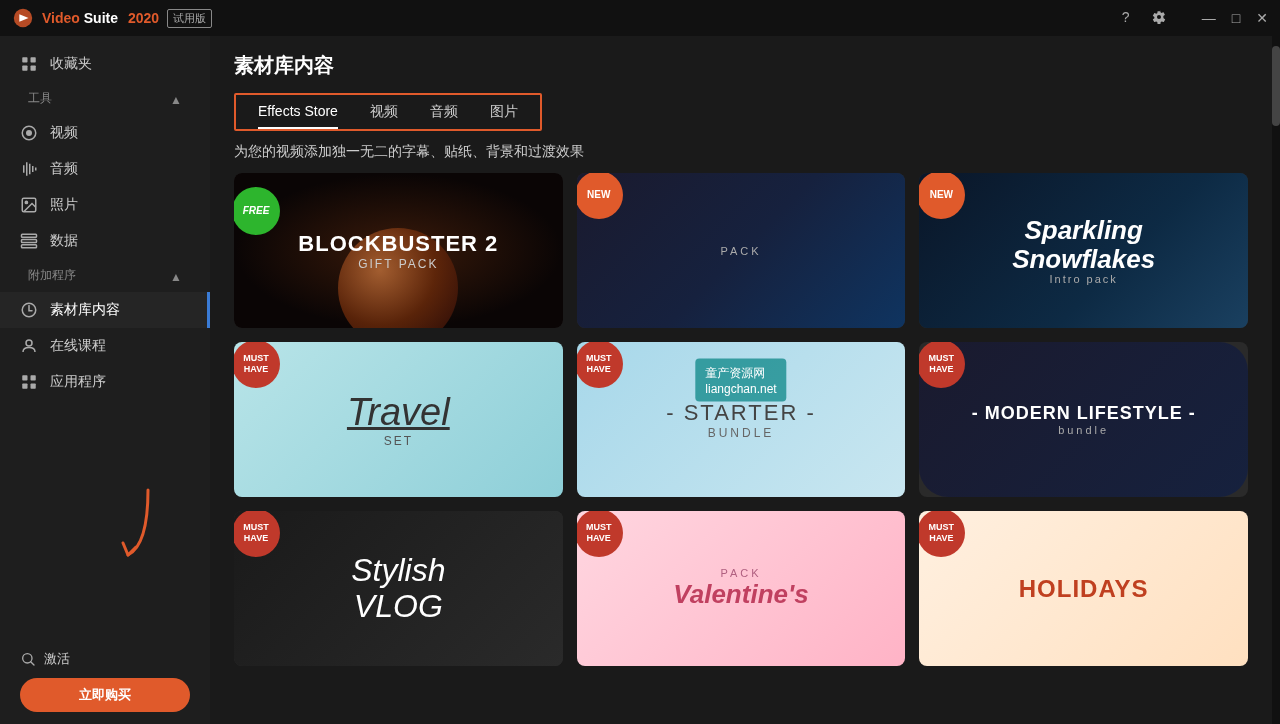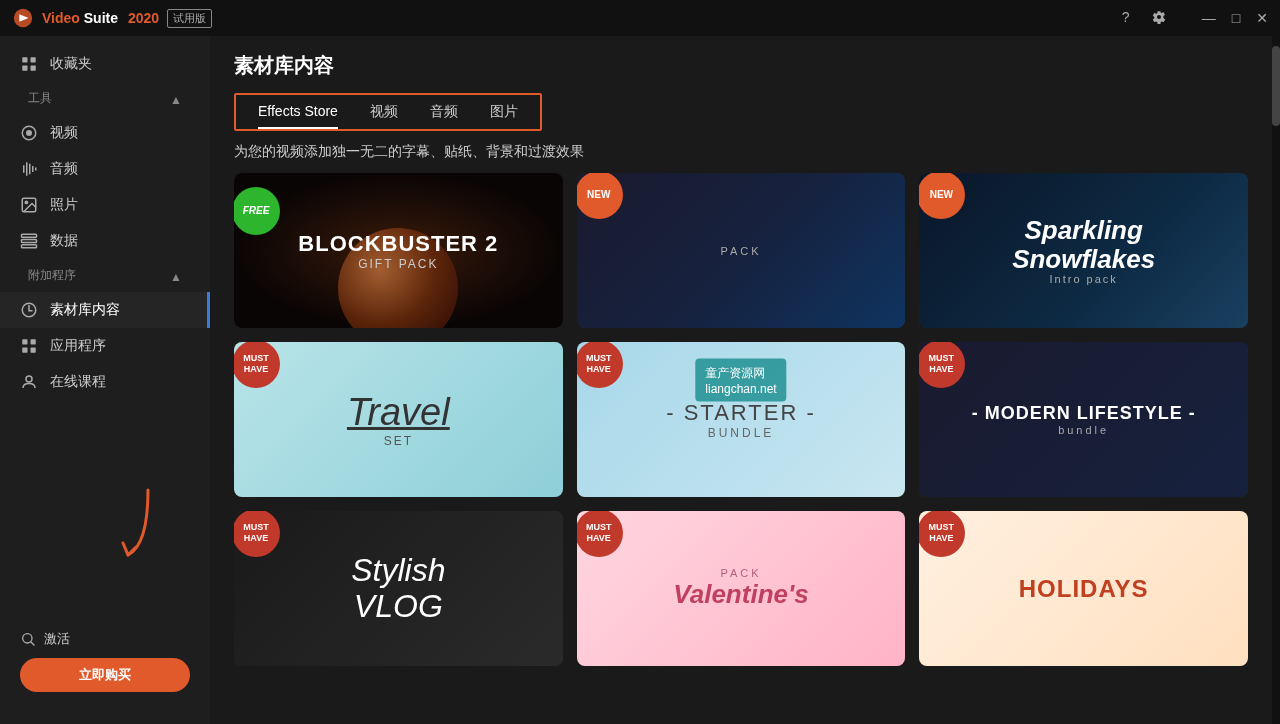--- a/index.html
+++ b/index.html
@@ -110,21 +110,21 @@
     .sidebar-icon {
       width: 18px;
       height: 18px;
       flex-shrink: 0;
       display: flex;
       align-items: center;
       justify-content: center;
     }
     .sidebar-bottom {
       margin-top: auto;
-      padding: 12px 20px 32px;
+      padding: 12px 20px 12px;
       display: flex;
       flex-direction: column;
       gap: 10px;
     }
     .btn-activate {
       display: flex;
       align-items: center;
       gap: 8px;
       color: #ccc;
       font-size: 13px;
@@ -361,20 +361,21 @@
     .card-starter-text p {
       font-size: 12px;
       color: #666;
       letter-spacing: 3px;
       text-transform: uppercase;
     }
 
     
     .card-modern {
       background: linear-gradient(135deg, #1a1a2e 0%, #16213e 100%);
+      border-radius: 29px;
     }
     .card-modern-text {
       text-align: center;
       z-index: 2;
     }
     .card-modern-text h2 {
       font-size: 18px;
       font-weight: 700;
       color: #fff;
       letter-spacing: 1px;
@@ -549,37 +550,37 @@
         <svg width="18" height="18" viewBox="0 0 24 24" fill="none" stroke="#aaa" stroke-width="2">
           <circle cx="12" cy="12" r="9"></circle>
             <path d="M12 6 L12 13 L16 13" stroke-linecap="round"></path>
         </svg>
       </span>
       <span>素材库内容</span>
       <span style="position:absolute; right:0; top:0; bottom:0; width:3px; background:#3a7bd5;"></span>
     </div>
     <div class="sidebar-item">
       <span class="sidebar-icon">
+        <svg width="18" height="18" viewBox="0 0 24 24" fill="none" stroke="#aaa" stroke-width="2">
+          <circle cx="12" cy="8" r="4"></circle>
+            <path d="M4 20 Q4 14 12 14 Q20 14 20 20"></path>
+        </svg>
+      </span>
+      <span>在线课程</span>
+    </div>
+    <div class="sidebar-item">
+      <span class="sidebar-icon">
         <svg width="18" height="18" viewBox="0 0 24 24" fill="#aaa">
           <rect x="3" y="3" width="7" height="7" rx="1"></rect>
             <rect x="14" y="3" width="7" height="7" rx="1"></rect>
             <rect x="3" y="14" width="7" height="7" rx="1"></rect>
             <rect x="14" y="14" width="7" height="7" rx="1"></rect>
         </svg>
       </span>
       <span>应用程序</span>
-    </div>
-    <div class="sidebar-item">
-      <span class="sidebar-icon">
-        <svg width="18" height="18" viewBox="0 0 24 24" fill="none" stroke="#aaa" stroke-width="2">
-          <circle cx="12" cy="8" r="4"></circle>
-            <path d="M4 20 Q4 14 12 14 Q20 14 20 20"></path>
-        </svg>
-      </span>
-      <span>在线课程</span>
     </div>
 
     <div class="sidebar-bottom">
       <div class="btn-activate">
         <svg width="16" height="16" viewBox="0 0 24 24" fill="#aaa">
           <circle cx="11" cy="11" r="7" stroke="#aaa" stroke-width="2" fill="none"></circle>
           <path d="M16 16 L21 21" stroke="#aaa" stroke-width="2" stroke-linecap="round"></path>
         </svg>
         <span>激活</span>
       </div>

